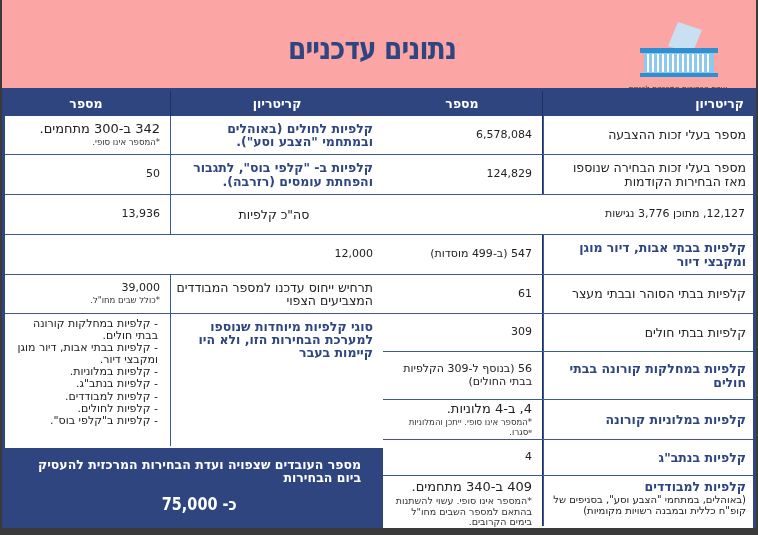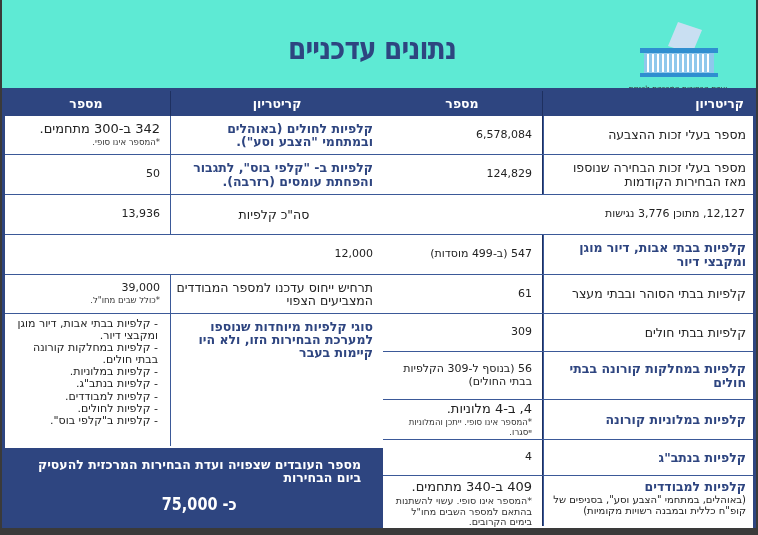--- a/index.html
+++ b/index.html
@@ -1,19 +1,19 @@
 <!DOCTYPE html>
 <html lang="he" dir="rtl"><head>
   <meta charset="utf-8">
   <style>
     * { box-sizing: border-box; margin: 0; padding: 0; }
     html, body { width: 758px; height: 535px; overflow: hidden; background: #3a3a3a; }
     body { font-family: "DejaVu Sans", "Liberation Sans", sans-serif; position: relative; }
     .page { position: absolute; left: 2px; top: 0; width: 754px; height: 528px; background: #ffffff; overflow: hidden; }
-    .header { position: absolute; left: 0; top: 0; width: 754px; height: 89px; background: #5eead4; }
+    .header { position: absolute; left: 0; top: 0; width: 754px; height: 89px; background: #fca5a5; }
     .title { position: absolute; left: 250px; top: 30px; width: 240px; text-align: center; font-family: "DejaVu Sans", sans-serif; font-weight: bold; font-size: 31px; color: #2e4580; letter-spacing: -1px; transform: scaleX(0.85); }
     .logo { position: absolute; left: 620px; top: 20px; width: 112px; height: 78px; }
     .logo-text { position: absolute; left: 0; top: 64px; width: 112px; text-align: center; font-size: 7.5px; color: #333; white-space: nowrap; }
     .hdr-line { position: absolute; left: 0; top: 88px; width: 754px; height: 3px; background: #2e4580; }
 
     .col { position: absolute; top: 91px; }
     .col-right { left: 380px; width: 374px; }
     .col-left { left: 0; width: 381px; }
 
     .thead { display: flex; height: 25px; background: #2e4580; color: #fff; font-weight: bold; font-size: 12.5px; }
@@ -179,22 +179,22 @@
     <div class="row" style="height:39px">
       <div class="c1">תרחיש ייחוס עדכנו למספר המבודדים המצביעים הצפוי</div>
       <div class="c2">
         <span>39,000</span>
         <span class="small">*כולל שבים מחו"ל.</span>
       </div>
     </div>
     <div class="row" style="height:132px; border-bottom:none">
       <div class="c1 blue" style="align-items:flex-start; padding-top:6px">סוגי קלפיות מיוחדות שנוספו למערכת הבחירות הזו, ולא היו קיימות בעבר</div>
       <div class="c2 list" style="justify-content:flex-start; padding-top:4px">
+        <div>- קלפיות במחלקות קורונה בבתי חולים.</div>
         <div>- קלפיות בבתי אבות, דיור מוגן ומקבצי דיור.</div>
-        <div>- קלפיות במחלקות קורונה בבתי חולים.</div>
         <div>- קלפיות במלוניות.</div>
         <div>- קלפיות בנתב"ג.</div>
         <div>- קלפיות למבודדים.</div>
         <div>- קלפיות לחולים.</div>
         <div>- קלפיות ב"קלפי בוס".</div>
       </div>
     </div>
   </div>
 
   <div class="footer">

